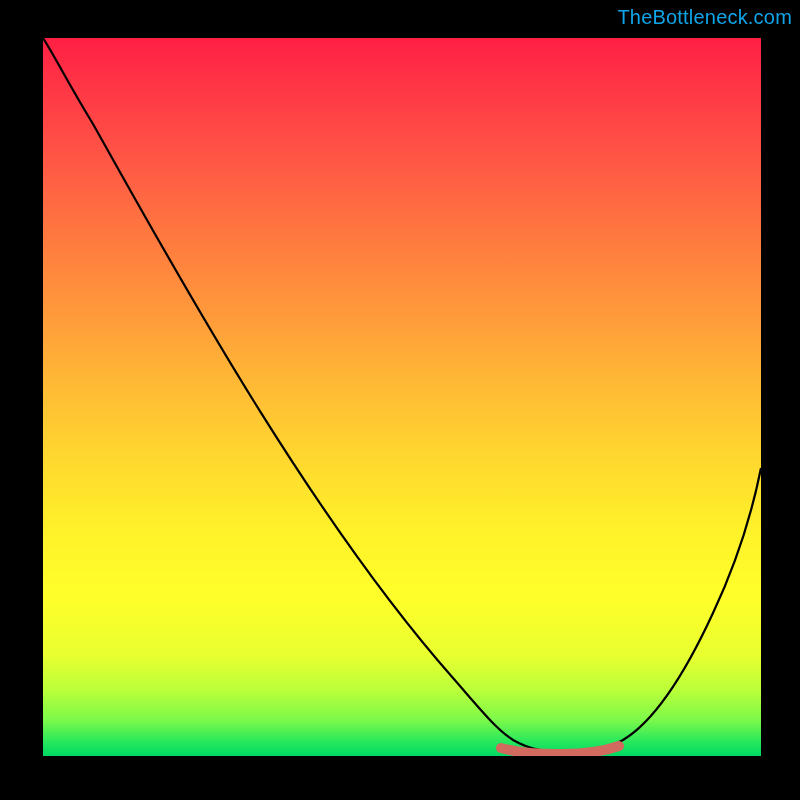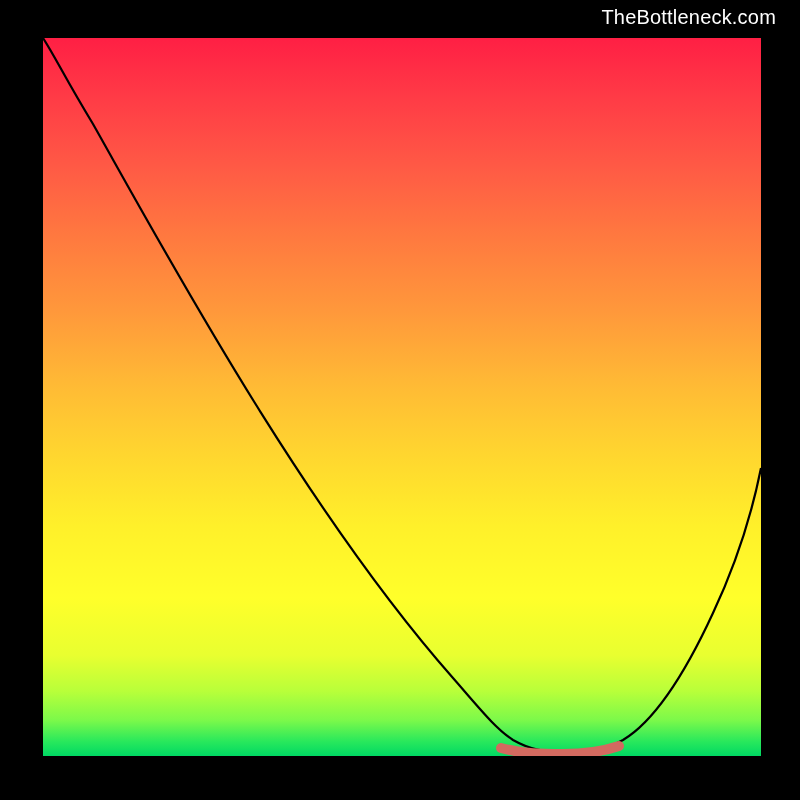--- a/index.html
+++ b/index.html
@@ -1,17 +1,17 @@
 <!DOCTYPE html>
 <html><head>
 <meta charset="utf-8">
 <style>
 html,body{margin:0;padding:0;width:800px;height:800px;background:#000;overflow:hidden}
 .wrap{position:relative;width:800px;height:800px}
-.watermark{position:absolute;top:6px;right:24px;color:#ffffff;font:20px Arial,Helvetica,sans-serif;letter-spacing:0.2px}
+.watermark{position:absolute;top:6px;right:8px;color:#0ea5e9;font:20px Arial,Helvetica,sans-serif;letter-spacing:0.2px}
 .plot{position:absolute;left:43px;top:38px;width:718px;height:718px}
 .gradient{position:absolute;inset:0;background:linear-gradient(to bottom,
   #ff1f44 0%,
   #ff3a46 8%,
   #ff5a45 18%,
   #ff7a3f 28%,
   #ff983b 38%,
   #ffb935 48%,
   #ffd62f 58%,
   #fff02a 68%,

